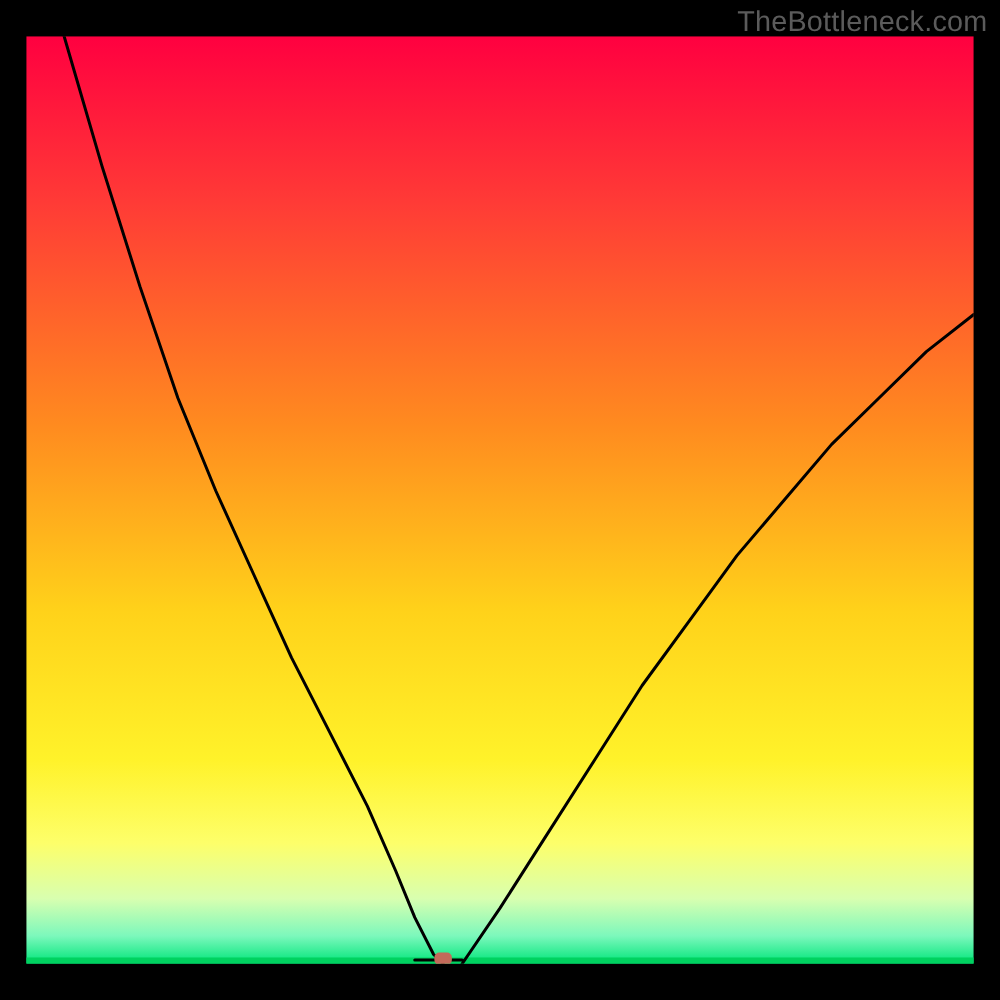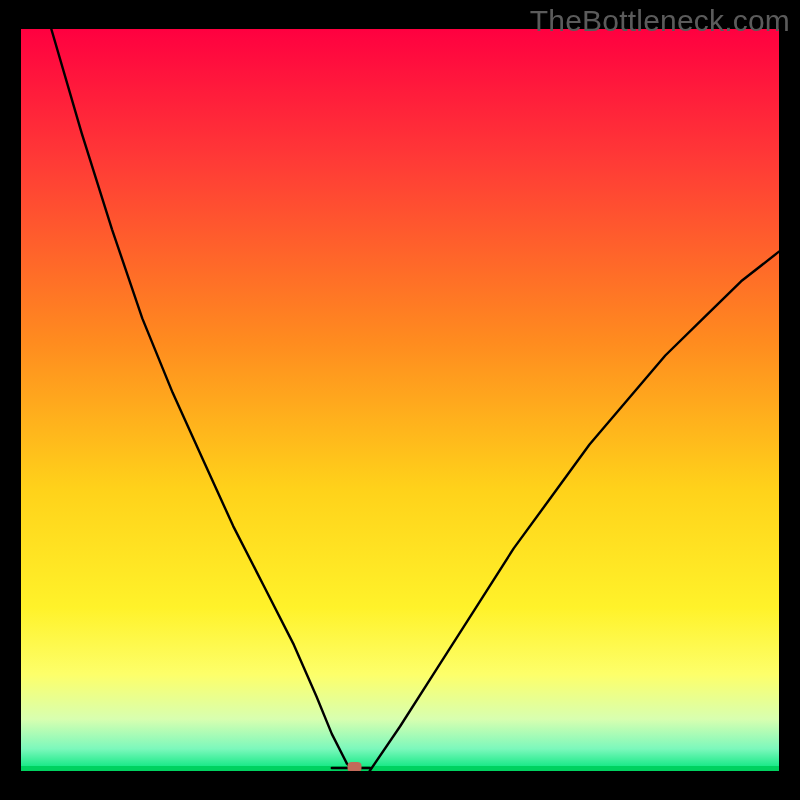--- a/index.html
+++ b/index.html
@@ -15,21 +15,21 @@
     position: relative;
     width: 800px;
     height: 800px;
     background: #000;
   }
   .watermark {
     position: absolute;
     top: 4px;
     right: 10px;
     color: #5b5b5b;
-    font-size: 30px;
+    font-size: 23px;
     font-weight: 500;
     letter-spacing: 0.2px;
     z-index: 10;
   }
   .plot {
     position: absolute;
     left: 21px;
     top: 29px;
     width: 758px;
     height: 742px;

